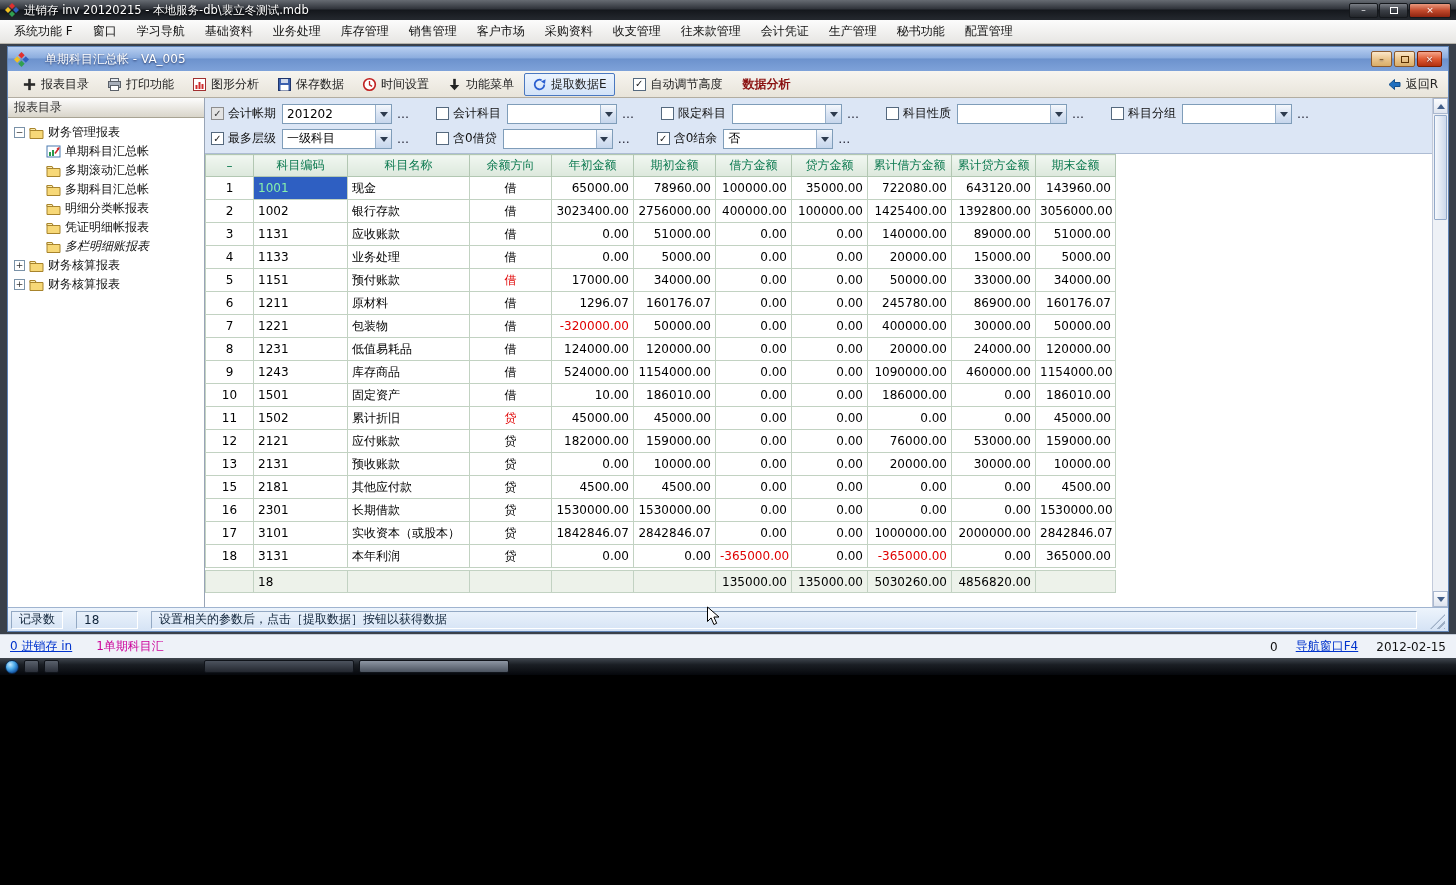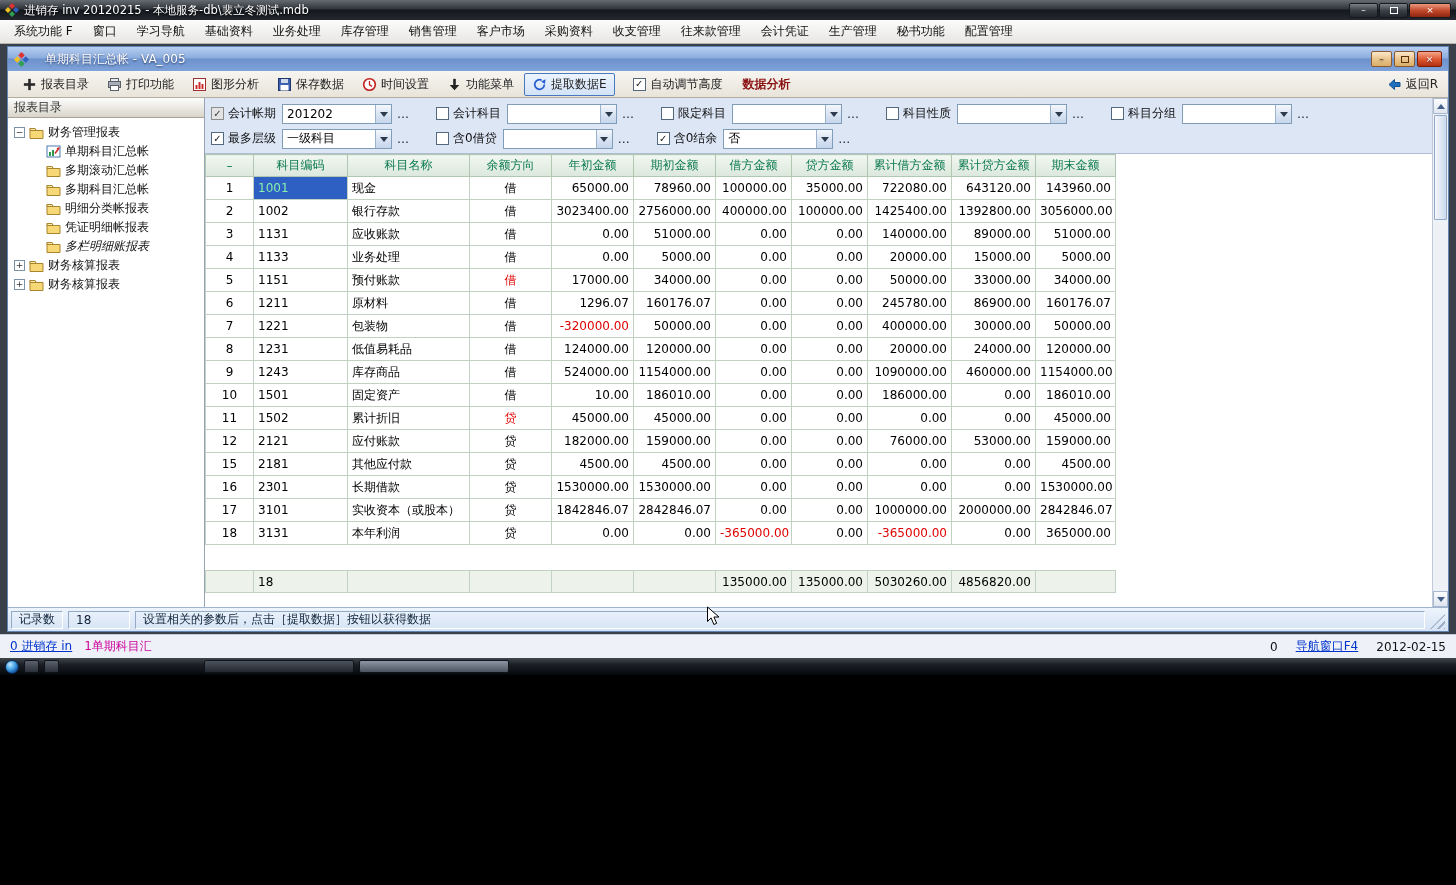--- a/index.html
+++ b/index.html
@@ -89,31 +89,31 @@
   .vscroll{width:16px;flex:0 0 auto;background:#eef1f6;border-left:1px solid #c2cada;display:flex;flex-direction:column}
   .varrow{height:16px;flex:0 0 auto;border:1px solid #aab8cf;display:flex;align-items:center;justify-content:center;
     background:linear-gradient(#fbfcfe,#dfe5ef)}
   .varrow::after{content:"";border:4px solid transparent}
   .varrow.up::after{border-bottom:5px solid #44608a;margin-top:-4px}
   .varrow.down::after{border-top:5px solid #44608a;margin-top:4px}
   .vthumb{height:105px;margin:1px;flex:0 0 auto;border:1px solid #93a9c8;border-radius:1px;
     background:linear-gradient(90deg,#f5f8fc,#ccd9ec)}
   .vfill{flex:1}
   
-  .statusbar{height:24px;flex:0 0 auto;display:flex;align-items:center;gap:5px;padding:2px 3px;
+  .statusbar{height:24px;flex:0 0 auto;display:flex;align-items:center;gap:13px;padding:2px 3px;
     background:linear-gradient(#edf4fc,#d5e3f5);border-top:1px solid #9fb4d0}
   .sb-box{height:18px;border:1px solid;border-color:#93a9c4 #ffffff #ffffff #93a9c4;display:flex;align-items:center;padding:0 7px;color:#10243a;white-space:nowrap}
   .sb-val{width:62px}
   .sb-hint{flex:1;overflow:hidden}
   .sb-grip{width:15px;height:15px;align-self:flex-end;clip-path:polygon(100% 0,100% 100%,0 100%);
     background:repeating-linear-gradient(135deg,#9fb0c6 0 2px,transparent 2px 5px)}
   
   .bottombar{height:24px;flex:0 0 auto;display:flex;align-items:center;padding:0 10px;
     background:#eef2f8;border-top:1px solid #c4ccd8}
-  .bb-left{display:flex;gap:12px}
+  .bb-left{display:flex;gap:24px}
   .bb-right{margin-left:auto;display:flex;gap:18px;align-items:center}
   .bb-link{color:#0033cc;text-decoration:underline}
   .bb-active{color:#cc0099}
   .bb-plain{color:#111}
   
   .taskbar{height:17px;display:flex;align-items:center;gap:5px;padding:0 5px;
     background:linear-gradient(#40474f,#1a1e24 40%,#05070b)}
   .start-orb{width:14px;height:14px;border-radius:50%;flex:0 0 auto;border:1px solid #0a2a50;
     background:radial-gradient(circle at 35% 30%,#c2e9ff,#4aa9e8 40%,#1c60ae 70%,#0a3a78)}
   .task-sq{width:15px;height:13px;border:1px solid #10141a;border-radius:2px;background:linear-gradient(#5a616c,#2b303a)}
@@ -635,20 +635,33 @@
                       <td class="col-dir">贷</td>
                       <td class="col-money">182000.00</td>
                       <td class="col-money">159000.00</td>
                       <td class="col-money">0.00</td>
                       <td class="col-money">0.00</td>
                       <td class="col-money">76000.00</td>
                       <td class="col-money">53000.00</td>
                       <td class="col-money">159000.00</td>
                     </tr>
                     <tr>
+                      <td class="col-num">13</td>
+                      <td class="col-text">2131</td>
+                      <td class="col-text">预收账款</td>
+                      <td class="col-dir">贷</td>
+                      <td class="col-money">0.00</td>
+                      <td class="col-money">10000.00</td>
+                      <td class="col-money">0.00</td>
+                      <td class="col-money">0.00</td>
+                      <td class="col-money">20000.00</td>
+                      <td class="col-money">30000.00</td>
+                      <td class="col-money">10000.00</td>
+                    </tr>
+                    <tr>
                       <td class="col-num">15</td>
                       <td class="col-text">2181</td>
                       <td class="col-text">其他应付款</td>
                       <td class="col-dir">贷</td>
                       <td class="col-money">4500.00</td>
                       <td class="col-money">4500.00</td>
                       <td class="col-money">0.00</td>
                       <td class="col-money">0.00</td>
                       <td class="col-money">0.00</td>
                       <td class="col-money">0.00</td>

